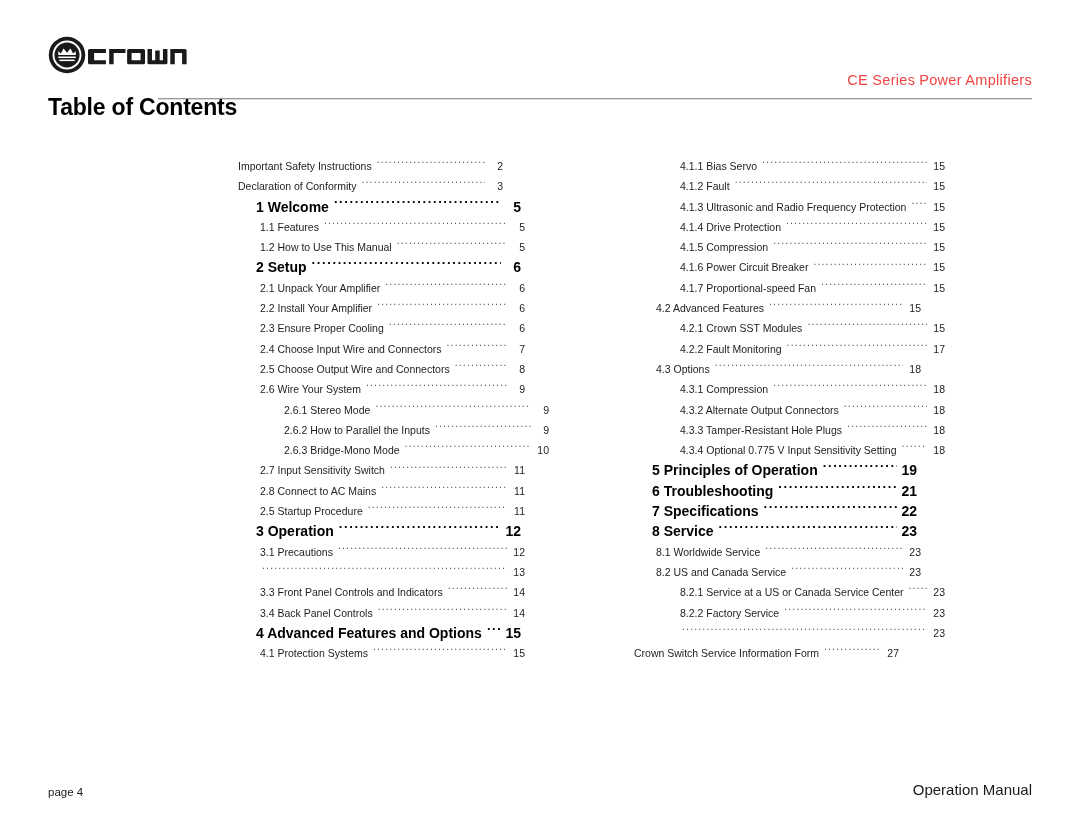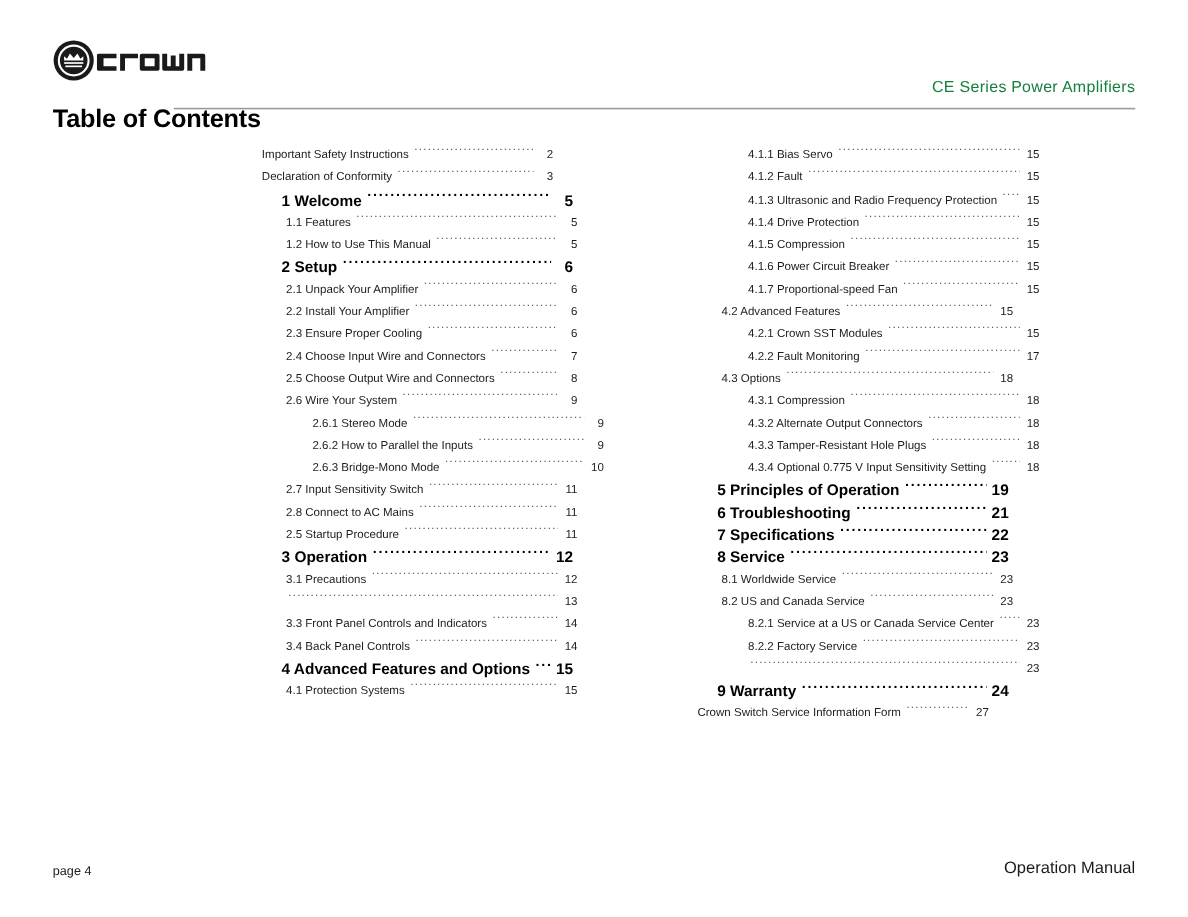--- a/index.html
+++ b/index.html
@@ -49,42 +49,42 @@
     top: 64px;
     height: 2px;
     background: linear-gradient(to bottom, #9a9a9a 0 1px, #d9d9d9 1px 2px);
   }
   .header-title {
     position: absolute;
     right: 0;
     top: 38px;
     font-size: 14.5px;
     letter-spacing: 0.3px;
-    color: #15803d;
+    color: #ef4444;
     white-space: nowrap;
     text-align: right;
   }
   .header-title .sp { display: inline-block; width: 4px; }
 
   
   .page-title {
     position: absolute;
     left: 48px;
     top: 94px;
     font-size: 23px;
     font-weight: bold;
     letter-spacing: -0.2px;
     color: #000;
   }
 
   
   .toc {
     position: absolute;
     left: 238px;
-    top: 131px;
+    top: 156px;
     width: 660px;
     display: flex;
     gap: 131px;
   }
   .toc-col {
     width: 265px;
     flex: 0 0 auto;
   }
 
   .toc-entry {
@@ -444,25 +444,20 @@
       </div>
       <div class="toc-entry lvl-3">
         <span class="lbl">8.2.2 Factory Service</span>
         <span class="leader"></span>
         <span class="pg">23</span>
       </div>
       <div class="toc-entry lvl-3">
         <span class="leader"></span>
         <span class="pg">23</span>
       </div>
-      <div class="toc-entry lvl-0 bold">
-        <span class="lbl">9 Warranty</span>
-        <span class="leader"></span>
-        <span class="pg">24</span>
-      </div>
       <div class="toc-entry lvl-1">
         <span class="lbl">Crown Switch Service Information Form</span>
         <span class="leader"></span>
         <span class="pg">27</span>
       </div>
     </div>
 </div>
 
 <div class="footer-left">page 4</div>
 <div class="footer-right">Operation Manual</div>

